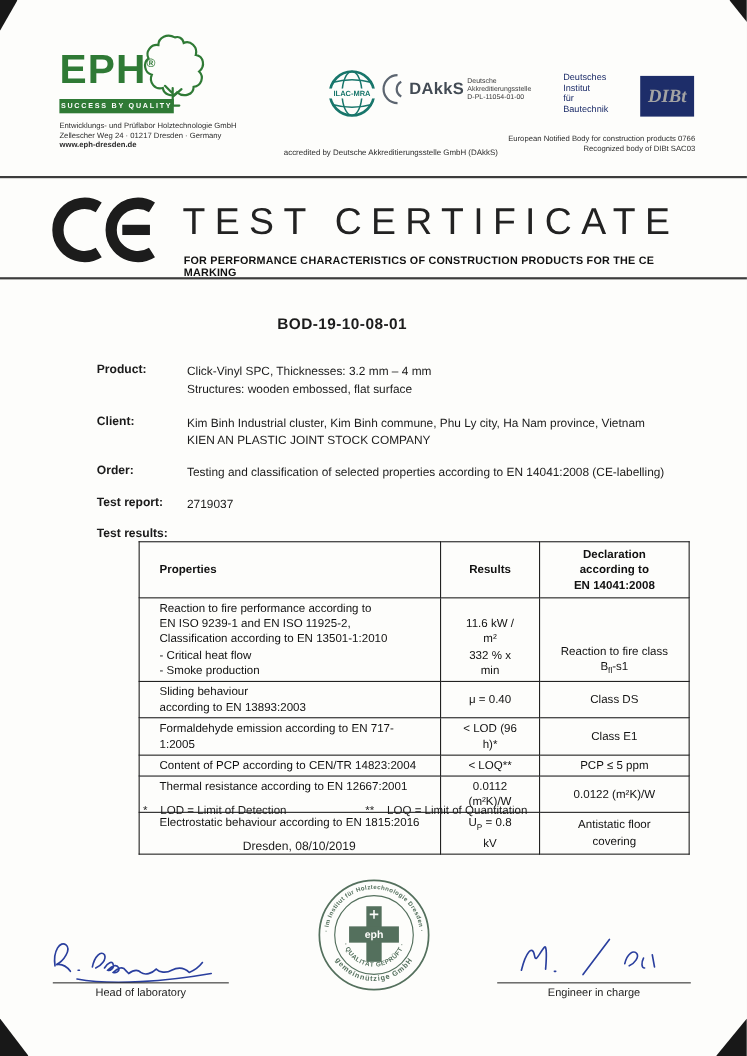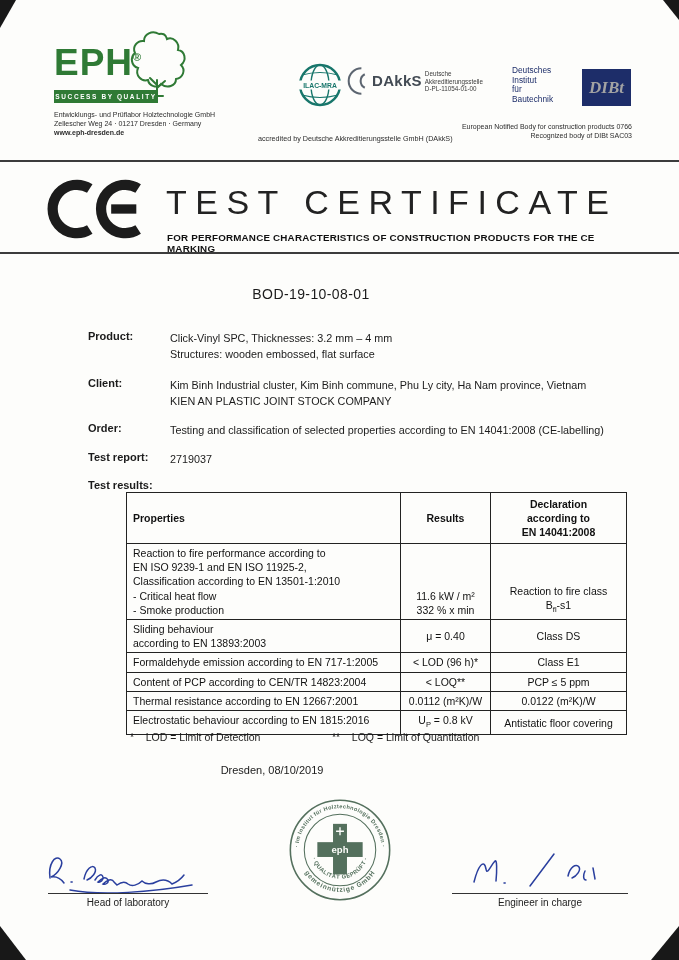--- a/index.html
+++ b/index.html
@@ -40,30 +40,30 @@
 
   .rule { left:0; width:679px; height:2px; background:#3c3c3c; }
   .rule1 { top:160px; }
   .rule2 { top:252px; }
 
   
   .ce-mark { left:46px; top:169px; }
   .cert-title { left:166px; top:169px; font-size:34px; letter-spacing:8.5px; color:#222; white-space:nowrap;margin-top:14px; }
   .cert-subtitle { left:167px; top:232px; width:470px; font-size:9.8px; font-weight:bold; letter-spacing:0.2px; color:#111; }
 
-  .cert-no { left:0; top:286px; width:622px; text-align:center; font-size:14px; font-weight:normal; letter-spacing:0.4px; }
+  .cert-no { left:0; top:286px; width:622px; text-align:center; font-size:14px; font-weight:bold; letter-spacing:0.4px; }
 
   
   .flabel { position:absolute; left:88px; font-size:11px; font-weight:bold; }
   .fvalue { position:absolute; left:170px; font-size:10.8px; line-height:16px; white-space:nowrap; }
 
   
   .results-table { position:absolute; left:126px; top:492px; border-collapse:collapse;
                    font-size:10.5px; color:#111; table-layout:fixed; }
-  .results-table th, .results-table td { border:1px solid #222; padding:2px 6px; line-height:14.2px; }
+  .results-table th, .results-table td { border:1px solid #222; padding:2px 18px; line-height:14.2px; }
   .results-table th { font-weight:bold; }
   .th-props { text-align:left; vertical-align:middle; height:46px; }
   .th-mid { text-align:center; vertical-align:middle; }
   .td-props { text-align:left; vertical-align:top; padding-top:4px; }
   .td-mid { text-align:center; vertical-align:middle; }
   .td-bottom { text-align:center; vertical-align:bottom; padding-bottom:4px; }
   .results-table sub { font-size:7.5px; }
 
   .footnote { position:absolute; top:731px; font-size:10.5px; white-space:pre; }
   .fn1 { left:130px; } .fn2 { left:332px; }

